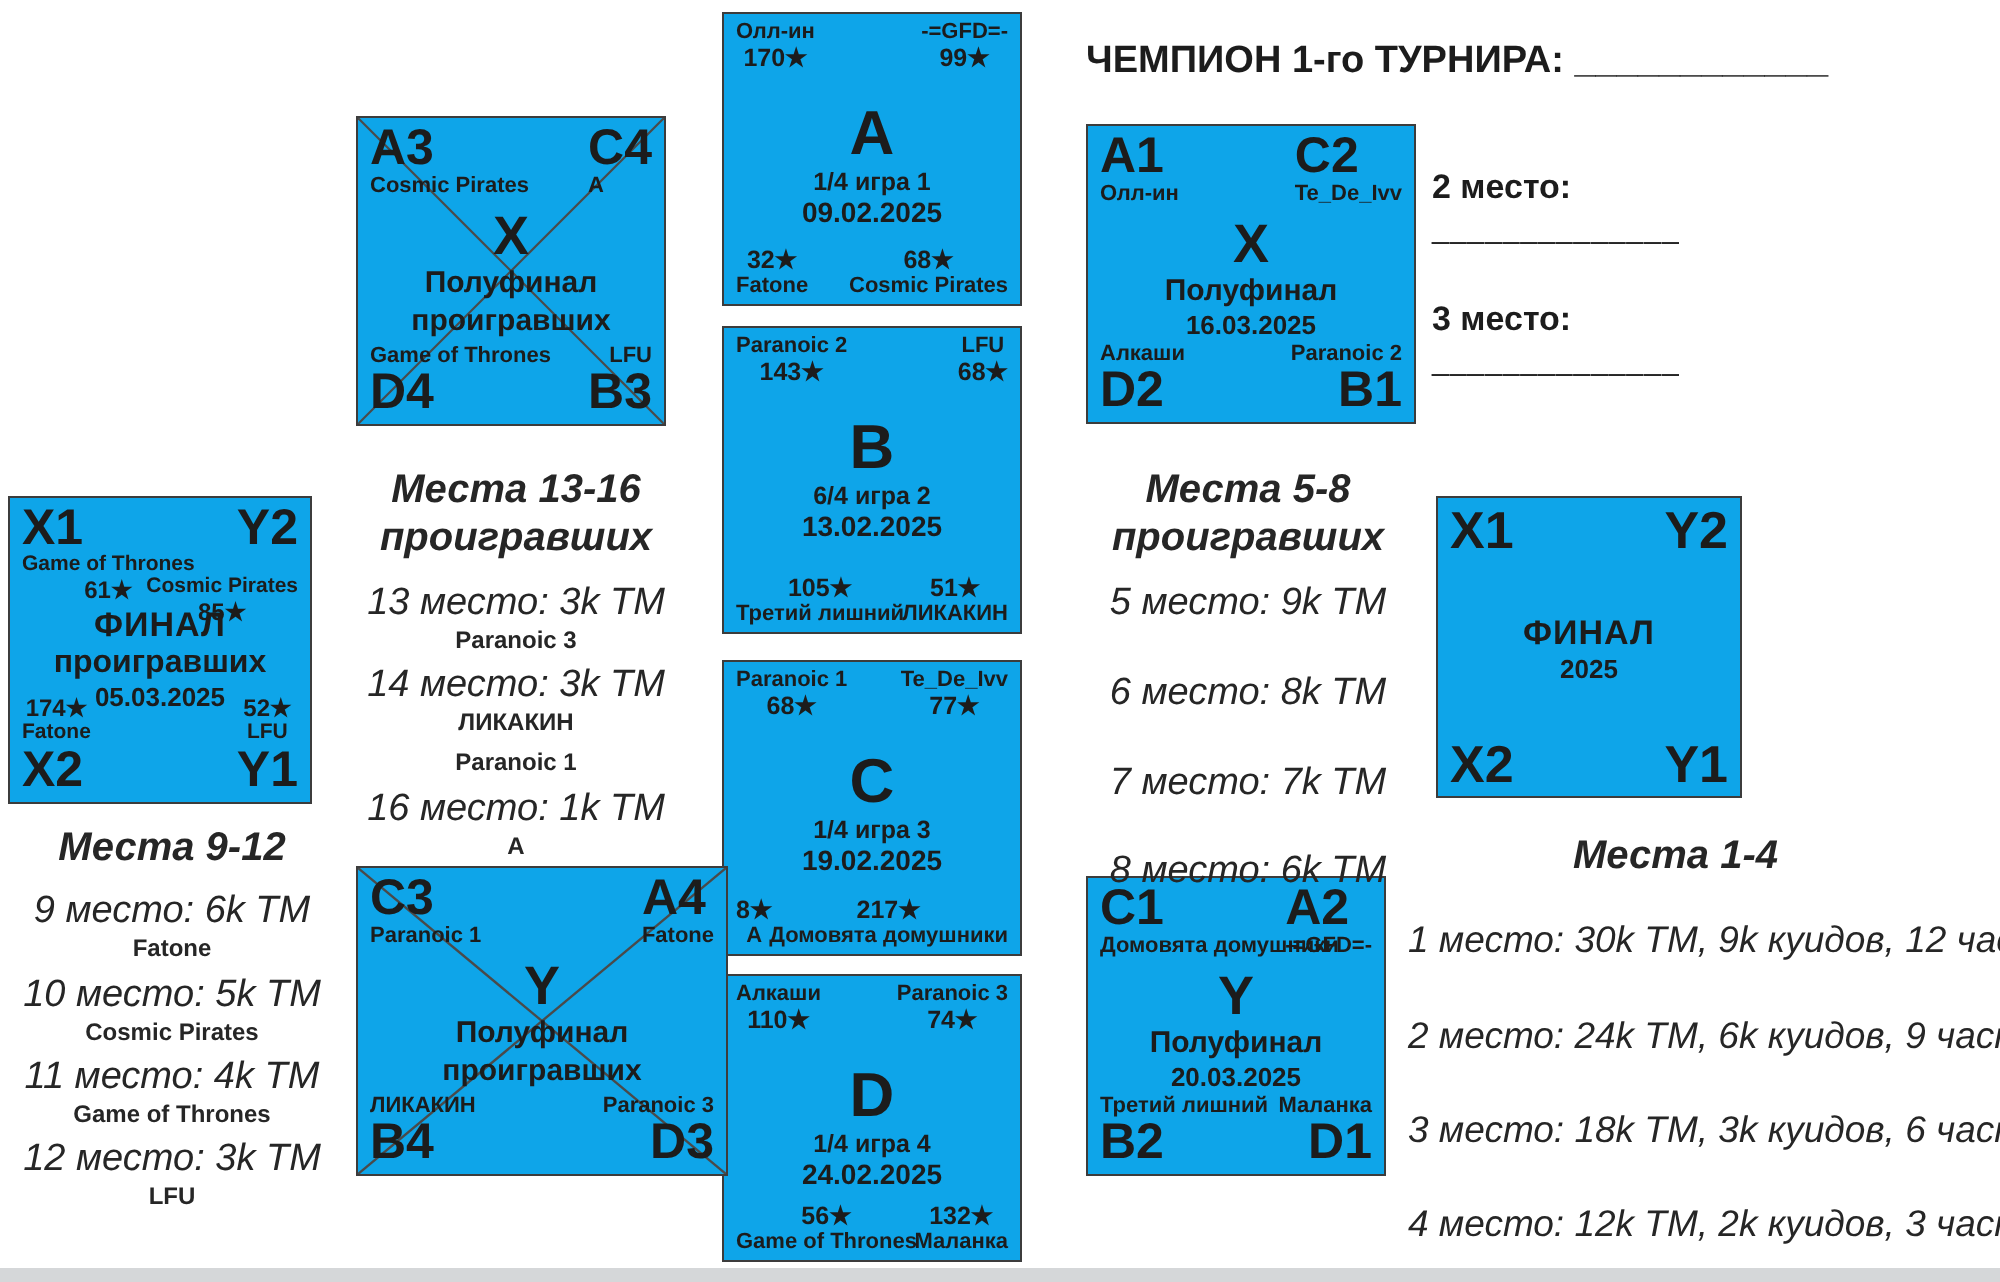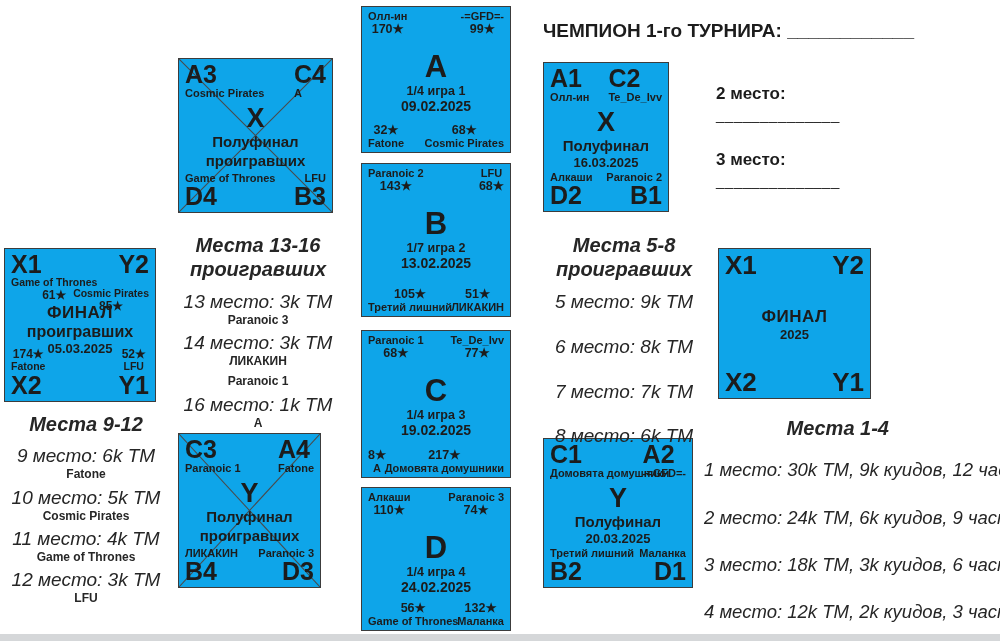--- a/index.html
+++ b/index.html
@@ -119,21 +119,21 @@
     <div class="corner tl">
       <div class="name">Paranoic 2</div>
       <div class="score">143★</div>
     </div>
     <div class="corner tr">
       <div class="name">LFU</div>
       <div class="score">68★</div>
     </div>
     <div class="center-block">
       <div class="big-letter">B</div>
-      <div class="game-label">1/7 игра 2</div>
+      <div class="game-label">6/4 игра 2</div>
       <div class="date-label">13.02.2025</div>
     </div>
     <div class="corner bl">
       <div class="score">105★</div>
       <div class="name">Третий лишний</div>
     </div>
     <div class="corner br">
       <div class="score">51★</div>
       <div class="name">ЛИКАКИН</div>
     </div>
@@ -180,21 +180,21 @@
     <div class="corner bl">
       <div class="score">56★</div>
       <div class="name">Game of Thrones</div>
     </div>
     <div class="corner br">
       <div class="score">132★</div>
       <div class="name">Маланка</div>
     </div>
   </div>
 
-  <div class="box semi" style="left:543px;top:62px;width:126px;height:150px">
+  <div class="box semi" style="left:543px;top:62px;width:165px;height:150px">
     <div class="corner tl">
       <div class="corner-label">A1</div>
       <div class="name">Олл-ин</div>
     </div>
     <div class="corner tr">
       <div class="corner-label">C2</div>
       <div class="name">Te_De_Ivv</div>
     </div>
     <div class="center-block">
       <div class="big-letter sm">X</div>
@@ -256,21 +256,21 @@
     <div class="corner bl">
       <div class="name">Game of Thrones</div>
       <div class="corner-label">D4</div>
     </div>
     <div class="corner br">
       <div class="name">LFU</div>
       <div class="corner-label">B3</div>
     </div>
   </div>
 
-  <div class="box lsemi" style="left:178px;top:433px;width:143px;height:155px">
+  <div class="box lsemi" style="left:178px;top:433px;width:186px;height:155px">
     <svg class="cross" viewBox="0 0 155 155" preserveAspectRatio="none">
       <line x1="0" y1="0" x2="155" y2="155"></line>
       <line x1="155" y1="0" x2="0" y2="155"></line>
     </svg>
     <div class="corner tl">
       <div class="corner-label">C3</div>
       <div class="name">Paranoic 1</div>
     </div>
     <div class="corner tr">
       <div class="corner-label">A4</div>

